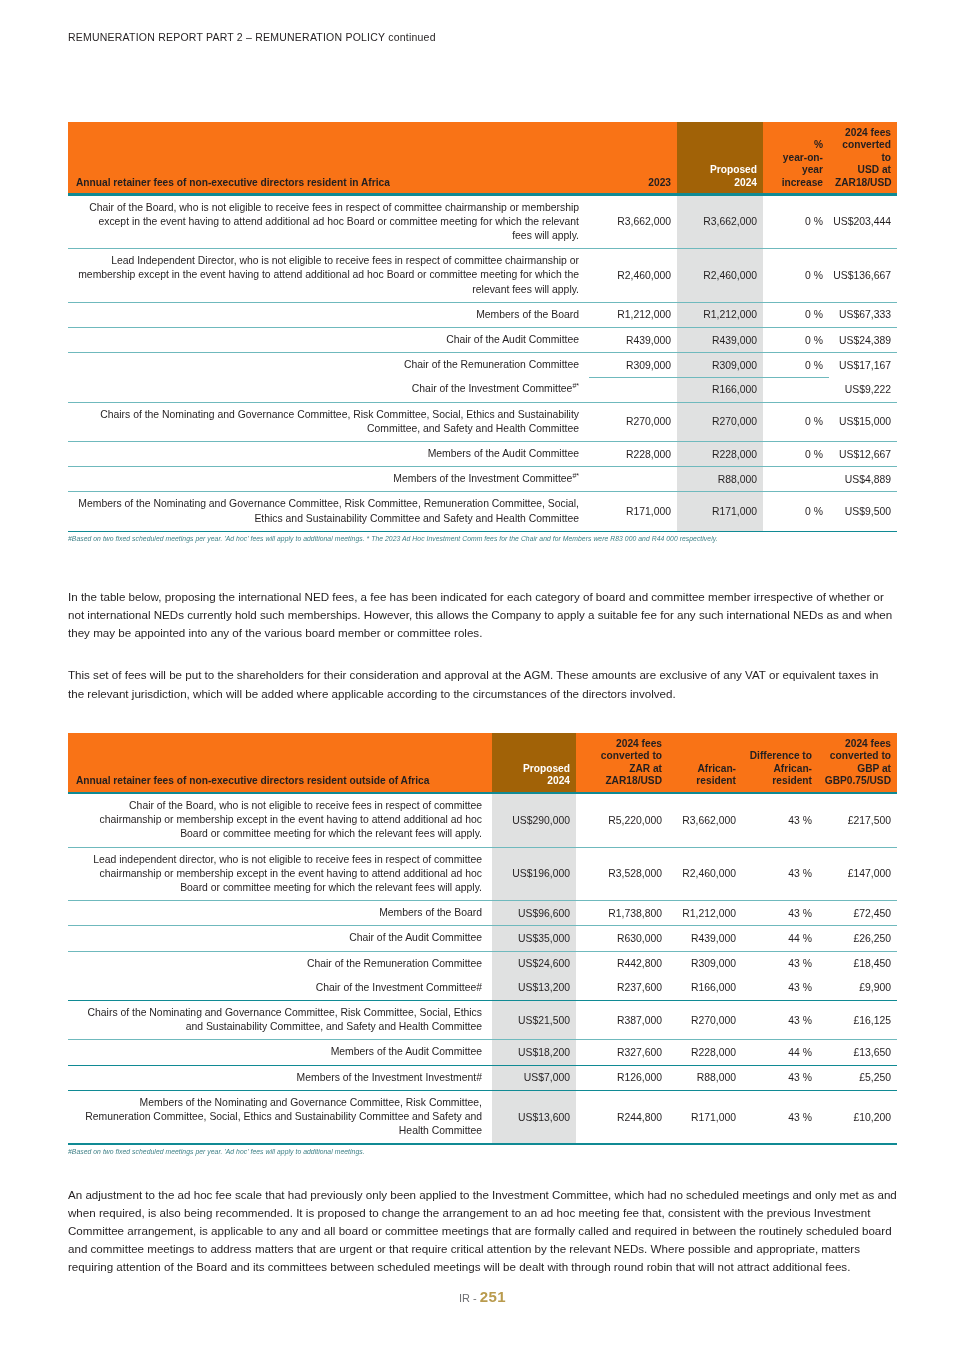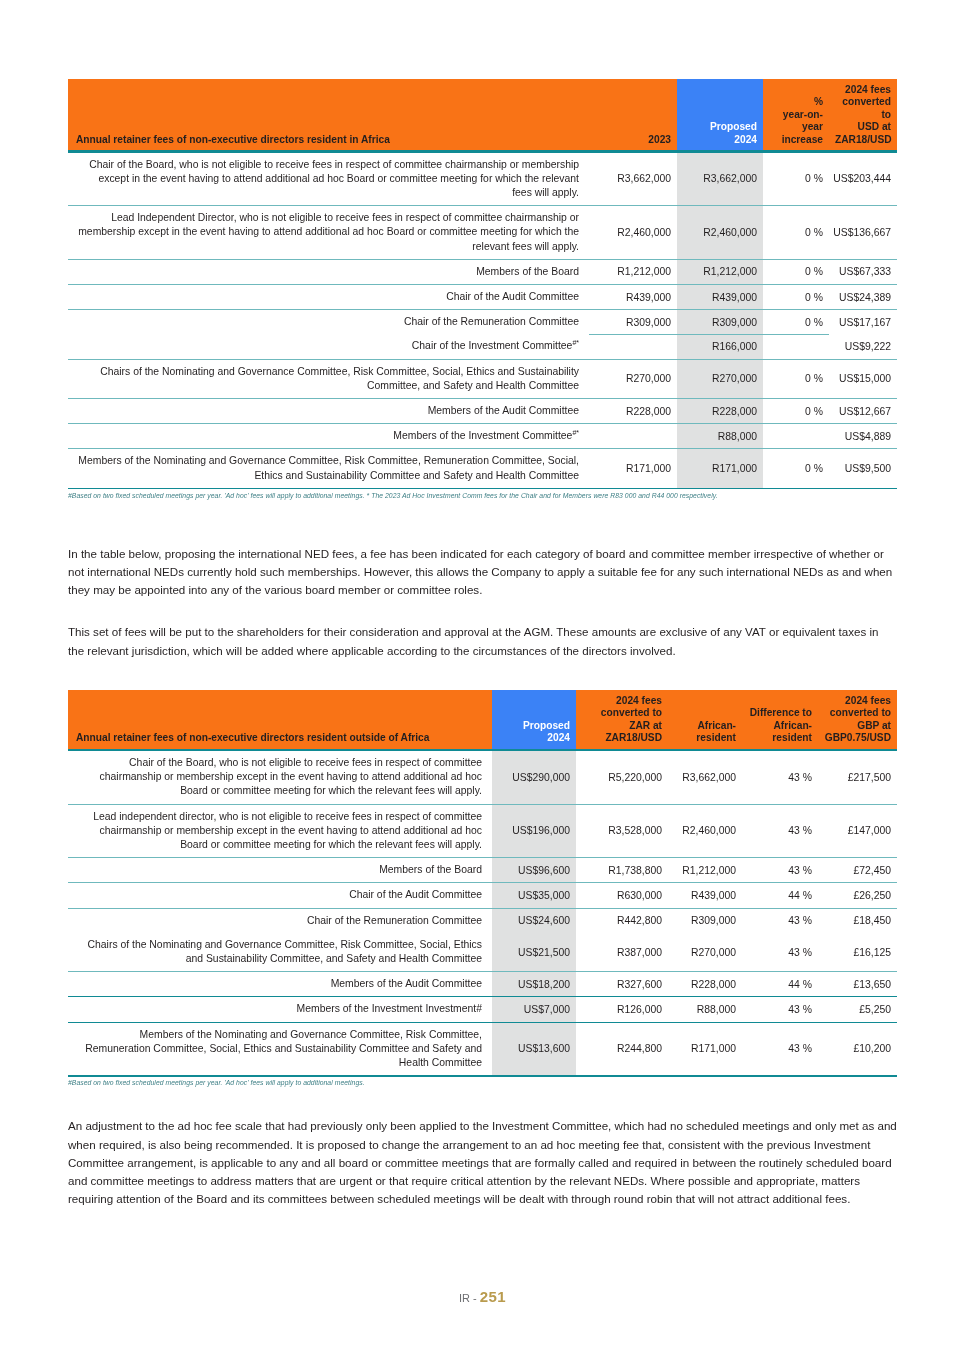--- a/index.html
+++ b/index.html
@@ -45,21 +45,21 @@
   .hdr-cell {
     background: #f97316;
     vertical-align: bottom !important;
     font-weight: bold;
     font-size: 10.2px;
     line-height: 12.4px;
     padding: 5px 6px 4px 6px !important;
     box-sizing: border-box;
   }
   .hdr-cell.dark {
-    background: #3b82f6;
+    background: #a16207;
     color: #ffffff;
   }
   .hdr-cell.first {
     padding-left: 8px !important;
   }
   .hdr-right { text-align: right; }
   .hdr-left  { text-align: left; }
 
   .teal-rule td {
     background: #108a94;
@@ -152,20 +152,21 @@
     font-size: 15px;
     font-weight: bold;
     letter-spacing: 0.4px;
   }
 </style>
 </head>
 <body>
 
 <div class="page">
 
+  <div class="running-head">REMUNERATION REPORT PART 2 – REMUNERATION POLICY continued</div>
 
   <div class="gap-a"></div>
 
   <table class="fees">
     <colgroup>
       <col style="width:521px">
       <col style="width:88px">
       <col style="width:86px">
       <col style="width:66px">
       <col style="width:68px">
@@ -379,20 +380,28 @@
 
       <tr>
         <td class="desc">Chair of the Remuneration Committee</td>
         <td class="num shade">US$24,600</td>
         <td class="num">R442,800</td>
         <td class="num">R309,000</td>
         <td class="num">43 %</td>
         <td class="num">£18,450</td>
       </tr>
 
+      <tr class="rowline-strong">
+        <td class="desc">Chair of the Investment Committee#</td>
+        <td class="num shade">US$13,200</td>
+        <td class="num">R237,600</td>
+        <td class="num">R166,000</td>
+        <td class="num">43 %</td>
+        <td class="num">£9,900</td>
+      </tr>
 
       <tr class="rowline">
         <td class="desc">Chairs of the Nominating and Governance Committee, Risk Committee, Social, Ethics and Sustainability Committee, and Safety and Health Committee</td>
         <td class="num shade">US$21,500</td>
         <td class="num">R387,000</td>
         <td class="num">R270,000</td>
         <td class="num">43 %</td>
         <td class="num">£16,125</td>
       </tr>
 

